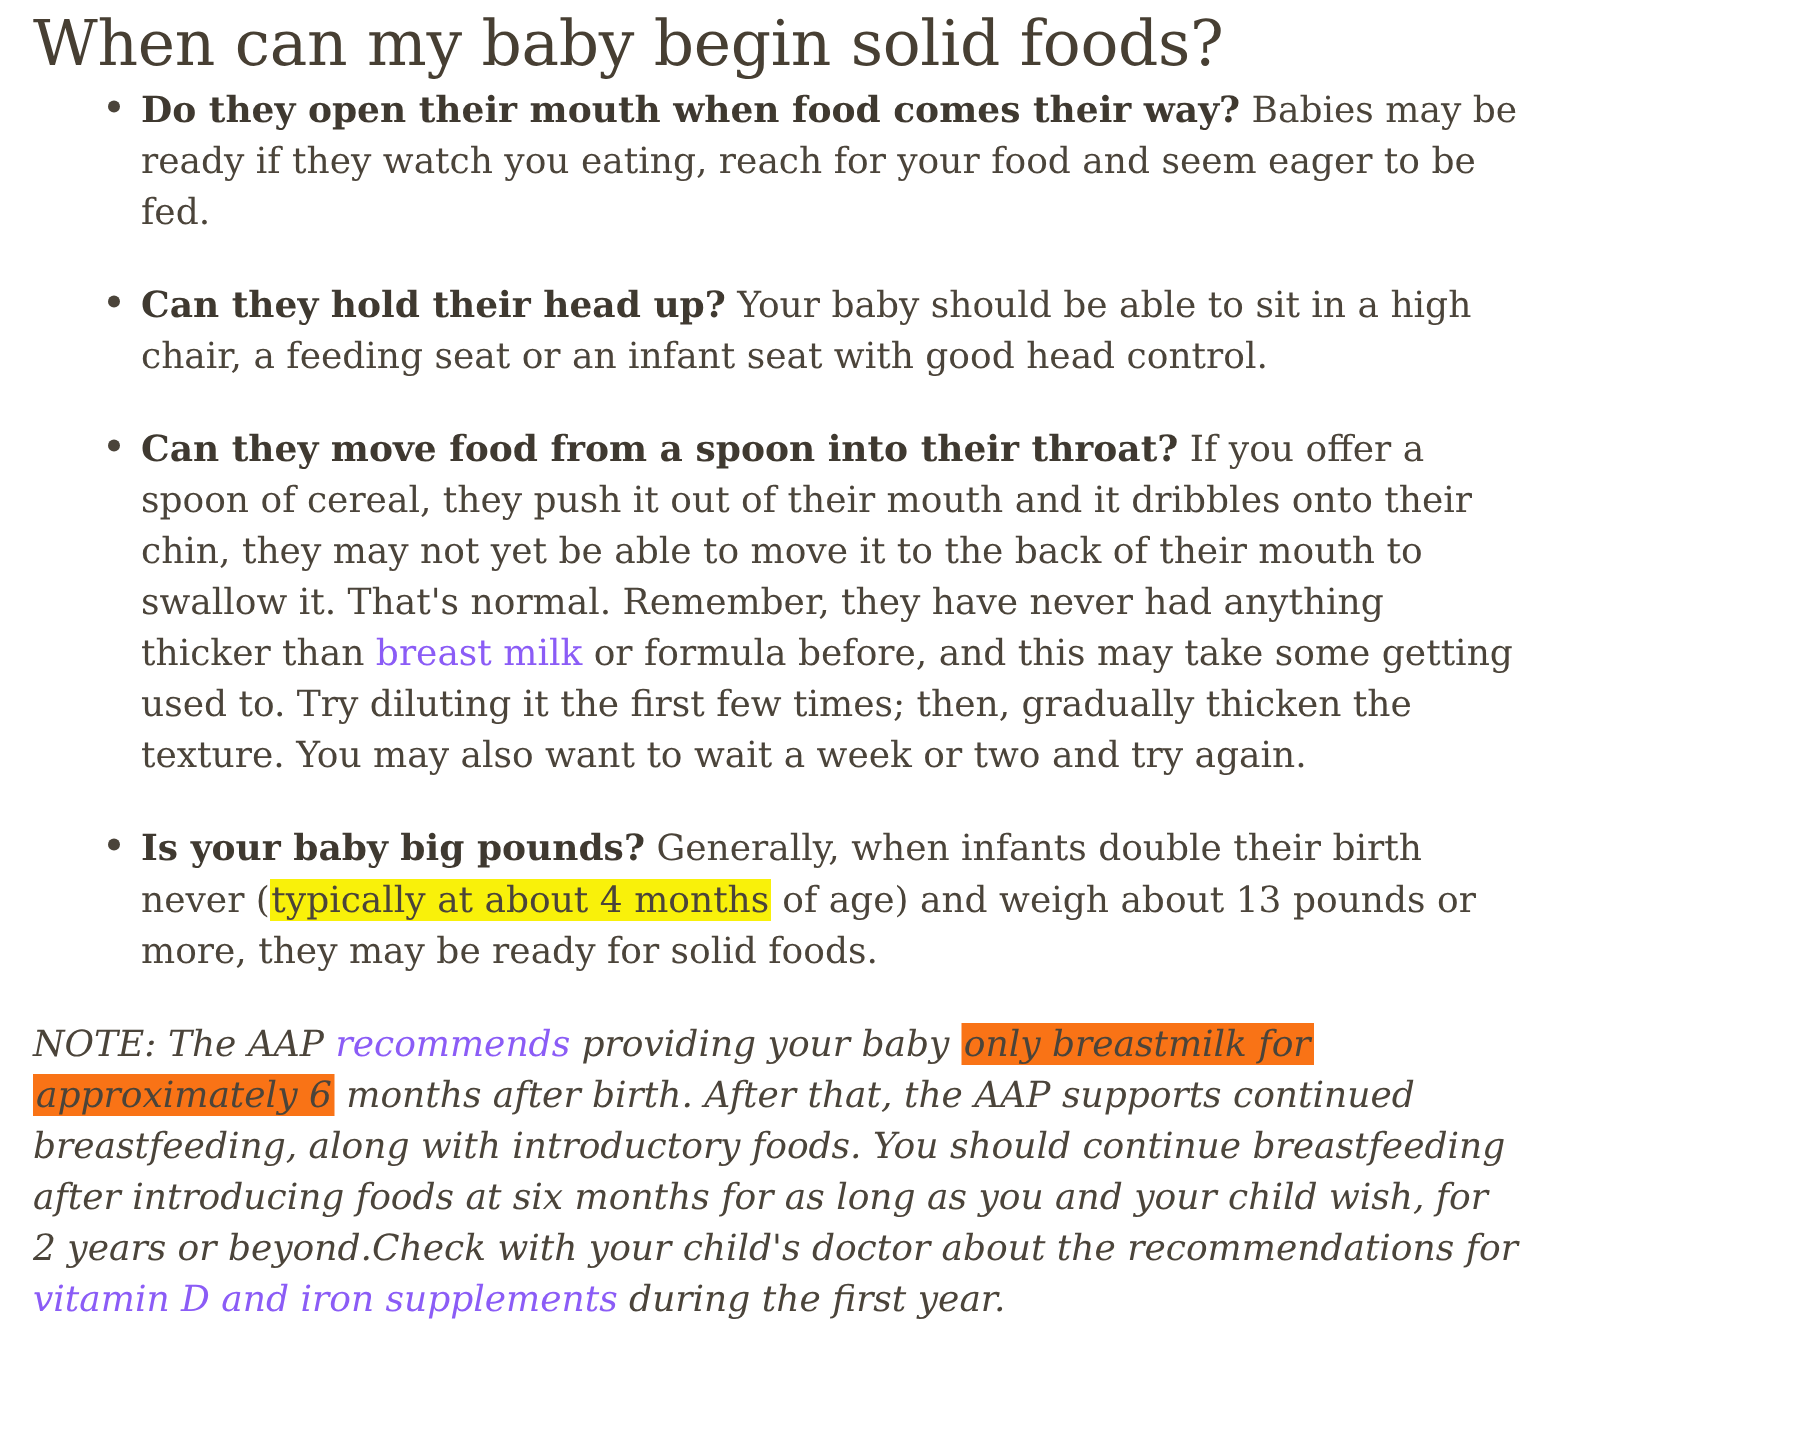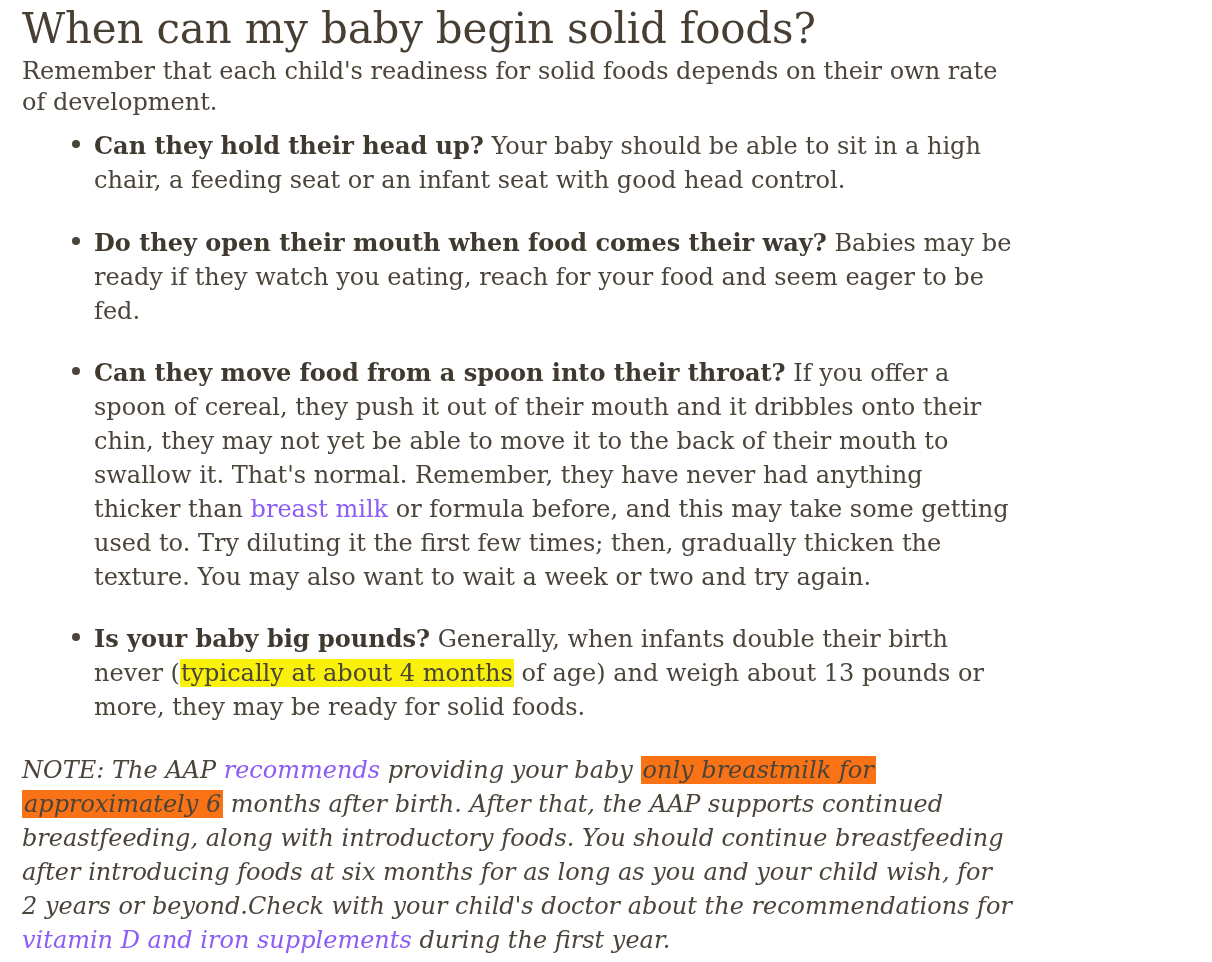--- a/index.html
+++ b/index.html
@@ -92,32 +92,31 @@
     -webkit-box-decoration-break: clone;
   }
 </style>
 </head>
 <body>
 
 <div class="page">
 
   <h1 class="page-title">When can my baby begin solid foods?</h1>
 
-  <p class="intro">Remember that each child's readiness for solid foods depends on their own rate of development.</p>
 
   <ul class="points">
 
     <li>
       <span class="bullet"></span>
-      <span class="lead">Can they hold their head up?</span><span> Your baby should be able to sit in a high chair, a feeding seat or an infant seat with good head control.</span>
+      <span class="lead">Do they open their mouth when food comes their way?</span><span> Babies may be ready if they watch you eating, reach for your food and seem eager to be fed.</span>
     </li>
 
     <li>
       <span class="bullet"></span>
-      <span class="lead">Do they open their mouth when food comes their way?</span><span> Babies may be ready if they watch you eating, reach for your food and seem eager to be fed.</span>
+      <span class="lead">Can they hold their head up?</span><span> Your baby should be able to sit in a high chair, a feeding seat or an infant seat with good head control.</span>
     </li>
 
     <li>
       <span class="bullet"></span>
       <span class="lead">Can they move food from a spoon into their throat?</span><span> If you offer a spoon of cereal, they push it out of their mouth and it dribbles onto their chin, they may not yet be able to move it to the back of their mouth to swallow it. That's normal. Remember, they have never had anything thicker than </span><a class="link" href="#">breast milk</a><span> or formula before, and this may take some getting used to. Try diluting it the first few times; then, gradually thicken the texture. You may also want to wait a week or two and try again.</span>
     </li>
 
     <li>
       <span class="bullet"></span>
       <span class="lead">Is your baby big pounds?</span><span> Generally, when infants double their birth never (</span><span class="hl">typically at about 4 months</span><span> of age) and weigh about 13 pounds or more, they may be ready for solid foods.</span>

